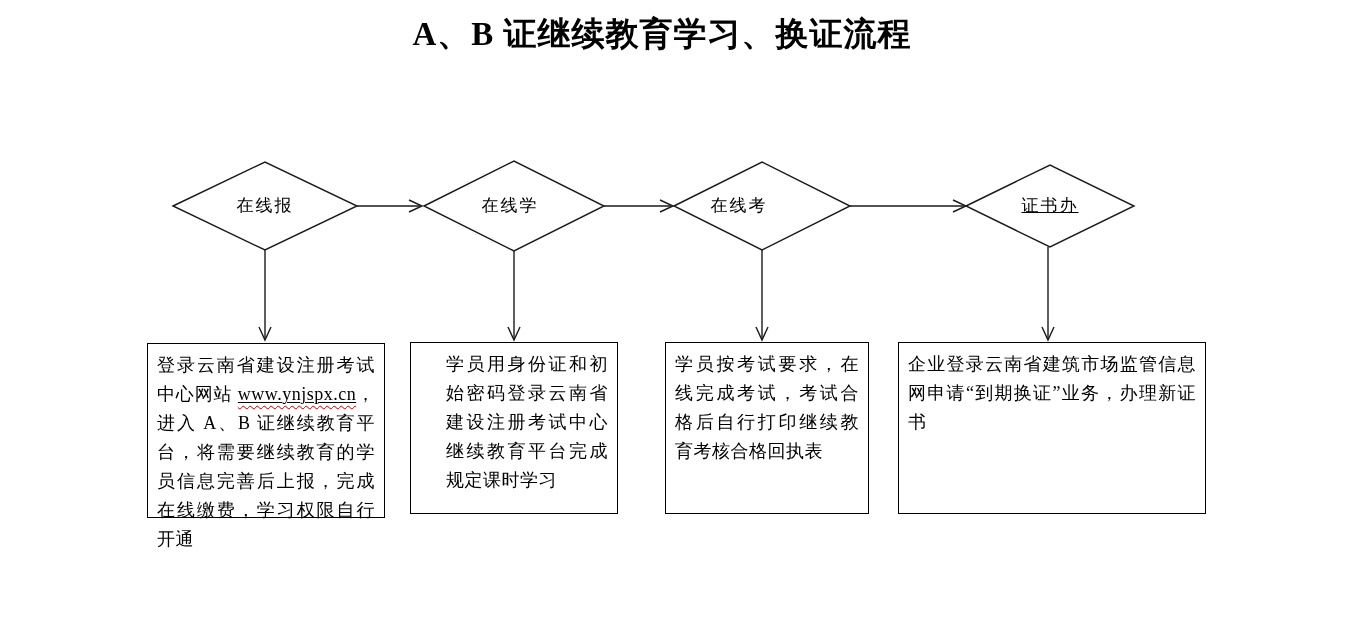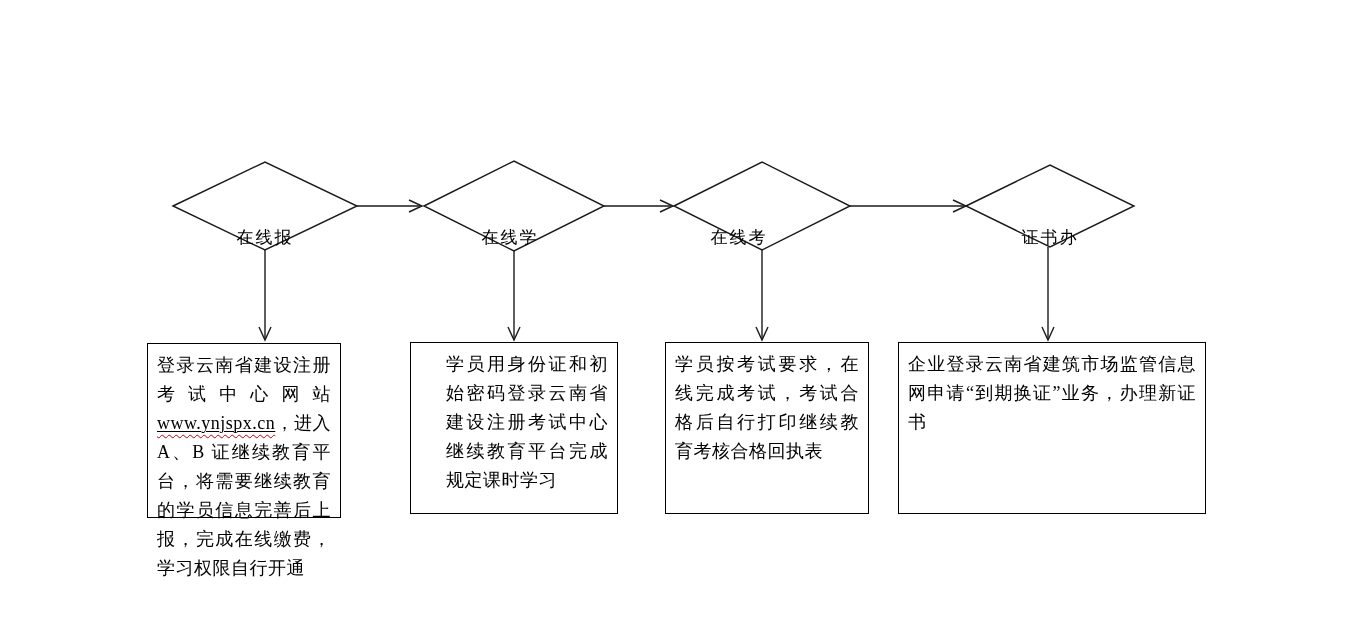--- a/index.html
+++ b/index.html
@@ -32,21 +32,20 @@
     left: 0;
     top: 0;
   }
   .diamond-label {
     position: absolute;
     width: 140px;
     text-align: center;
     font-size: 17px;
     line-height: 20px;
     letter-spacing: 2px;
-    margin-top: 32px;
   }
   .step-box {
     position: absolute;
     border: 1.5px solid #000000;
     box-sizing: border-box;
     background: #ffffff;
     padding: 7px 9px;
   }
   .step-box p {
     margin: 0;
@@ -64,20 +63,21 @@
     text-decoration: underline solid #000000;
     text-decoration-thickness: 1px;
     text-underline-offset: 2px;
   }
 </style>
 </head>
 <body>
 
 <div class="page">
 
+  <div class="title">A、B 证继续教育学习、换证流程</div>
 
   <svg class="lines-svg" width="1364" height="623" viewBox="0 0 1364 623">
 
     <polygon points="173,206 265,162 357,206 265,250" fill="#ffffff" stroke="#1a1a1a" stroke-width="1.4"></polygon>
     <polygon points="424,206 514,161 604,206 514,251" fill="#ffffff" stroke="#1a1a1a" stroke-width="1.4"></polygon>
     <polygon points="674,206 762,162 850,206 762,250" fill="#ffffff" stroke="#1a1a1a" stroke-width="1.4"></polygon>
     <polygon points="966,206 1050,165 1134,206 1050,247" fill="#ffffff" stroke="#1a1a1a" stroke-width="1.4"></polygon>
 
     <line x1="357" y1="206" x2="420" y2="206" stroke="#1a1a1a" stroke-width="1.4"></line>
     <polyline points="409,200 422,206 409,212" fill="none" stroke="#1a1a1a" stroke-width="1.4"></polyline>
@@ -97,23 +97,23 @@
     <line x1="762" y1="250" x2="762" y2="338" stroke="#1a1a1a" stroke-width="1.4"></line>
     <polyline points="756,327 762,340 768,327" fill="none" stroke="#1a1a1a" stroke-width="1.4"></polyline>
 
     <line x1="1048" y1="247" x2="1048" y2="338" stroke="#1a1a1a" stroke-width="1.4"></line>
     <polyline points="1042,327 1048,340 1054,327" fill="none" stroke="#1a1a1a" stroke-width="1.4"></polyline>
   </svg>
 
   <div class="diamond-label" style="left:195px; top:196px;">在线报</div>
   <div class="diamond-label" style="left:440px; top:196px;">在线学</div>
   <div class="diamond-label" style="left:669px; top:196px;">在线考</div>
-  <div class="diamond-label" style="left:980px; top:196px;">证书办</div>
+  <div class="diamond-label" style="left:980px; top:196px;text-decoration:underline;">证书办</div>
 
-  <div class="step-box" style="left:147px; top:343px; width:194px; height:175px;">
+  <div class="step-box" style="left:147px; top:343px; width:238px; height:175px;">
     <p>
       <span>登录云南省建设注册考试中心网站 </span><span class="url-wavy"><span class="url-solid">www.ynjspx.cn</span></span><span>，进入 A、B 证继续教育平台，将需要继续教育的学员信息完善后上报，完成在线缴费，学习权限自行开通</span>
     </p>
   </div>
 
   <div class="step-box" style="left:410px; top:342px; width:208px; height:172px;padding-left:35px;">
     <p>学员用身份证和初始密码登录云南省建设注册考试中心继续教育平台完成规定课时学习</p>
   </div>
 
   <div class="step-box" style="left:898px; top:342px; width:308px; height:172px;">

